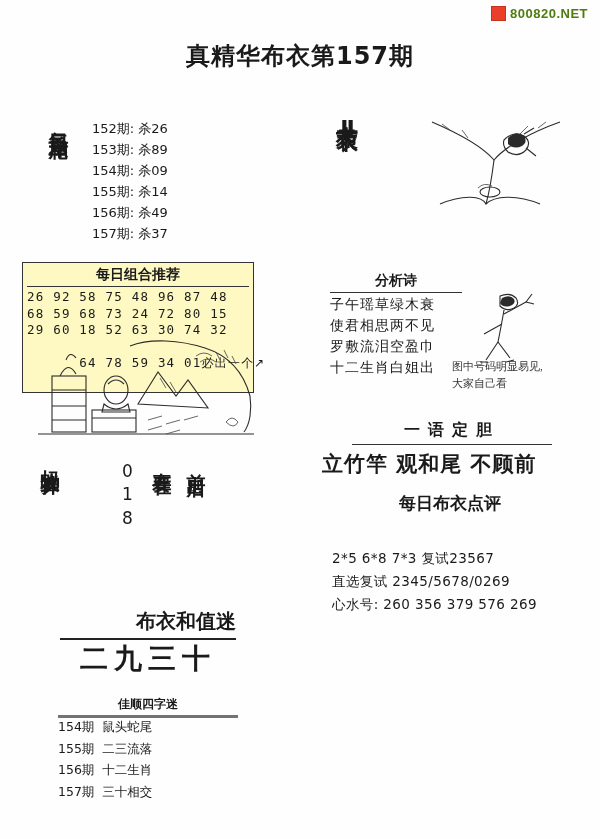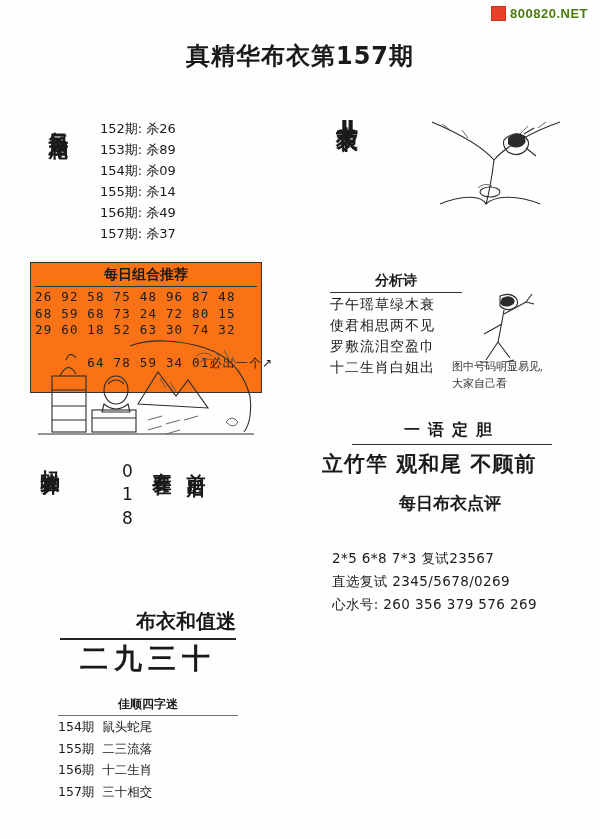--- a/index.html
+++ b/index.html
@@ -68,38 +68,38 @@
   }
 
   #daily-kill-label {
     position: absolute;
     left: 48px;
     top: 116px;
     font-size: 20px;
   }
   #daily-kill-list {
     position: absolute;
-    left: 100px;
+    left: 92px;
     top: 118px;
     font-size: 13px;
     line-height: 1.62;
     font-family: "DejaVu Sans", "Liberation Sans", sans-serif;
   }
   #daily-kill-list div {
     white-space: pre;
   }
 
   
   #combo-box {
     position: absolute;
-    left: 30px;
+    left: 22px;
     top: 262px;
     width: 232px;
     border: 1px solid #333;
-    background: #f97316;
+    background: #fef9c3;
     padding: 3px 4px 4px 4px;
     box-sizing: border-box;
   }
   #combo-title {
     text-align: center;
     font-size: 14px;
     font-weight: bold;
     border-bottom: 1px solid #333;
     padding-bottom: 2px;
     margin-bottom: 2px;
@@ -182,21 +182,21 @@
 
   
   #fourchar-title {
     position: absolute;
     left: 58px;
     top: 696px;
     width: 180px;
     text-align: center;
     font-size: 12px;
     font-weight: bold;
-    border-bottom: 1px solid #737373;
+    border-bottom: 3px solid #737373;
     padding-bottom: 2px;
     font-family: "DejaVu Sans", sans-serif;
   }
   #fourchar-list {
     position: absolute;
     left: 58px;
     top: 716px;
     width: 190px;
     font-size: 12.5px;
     line-height: 1.72;

